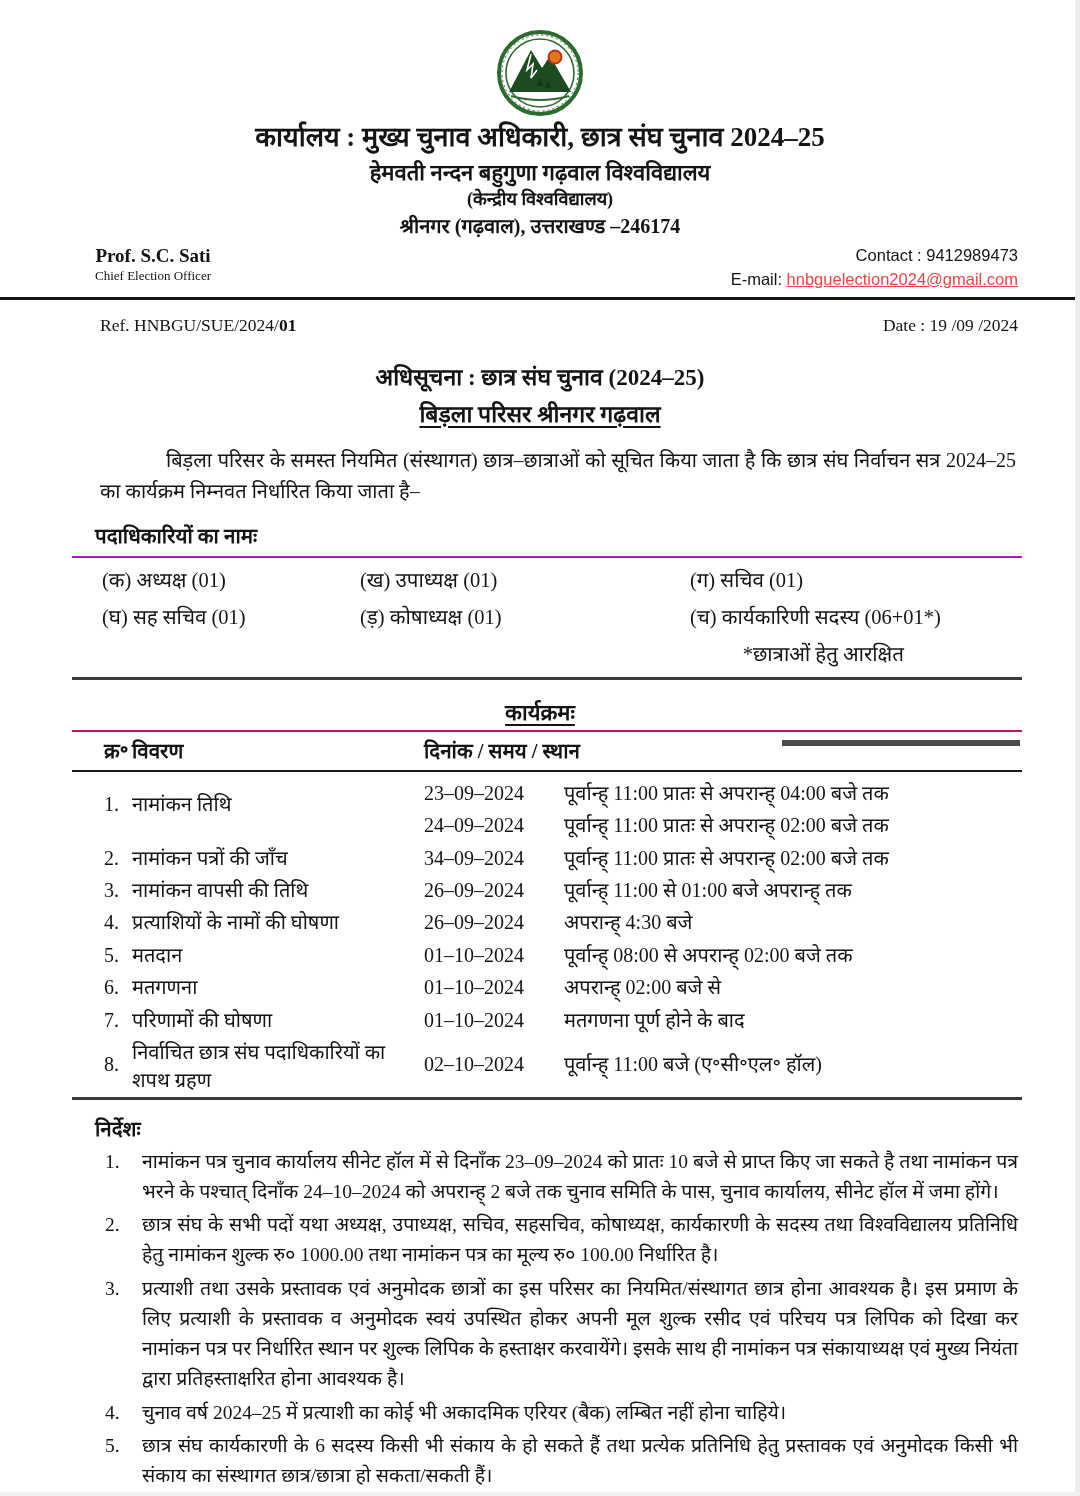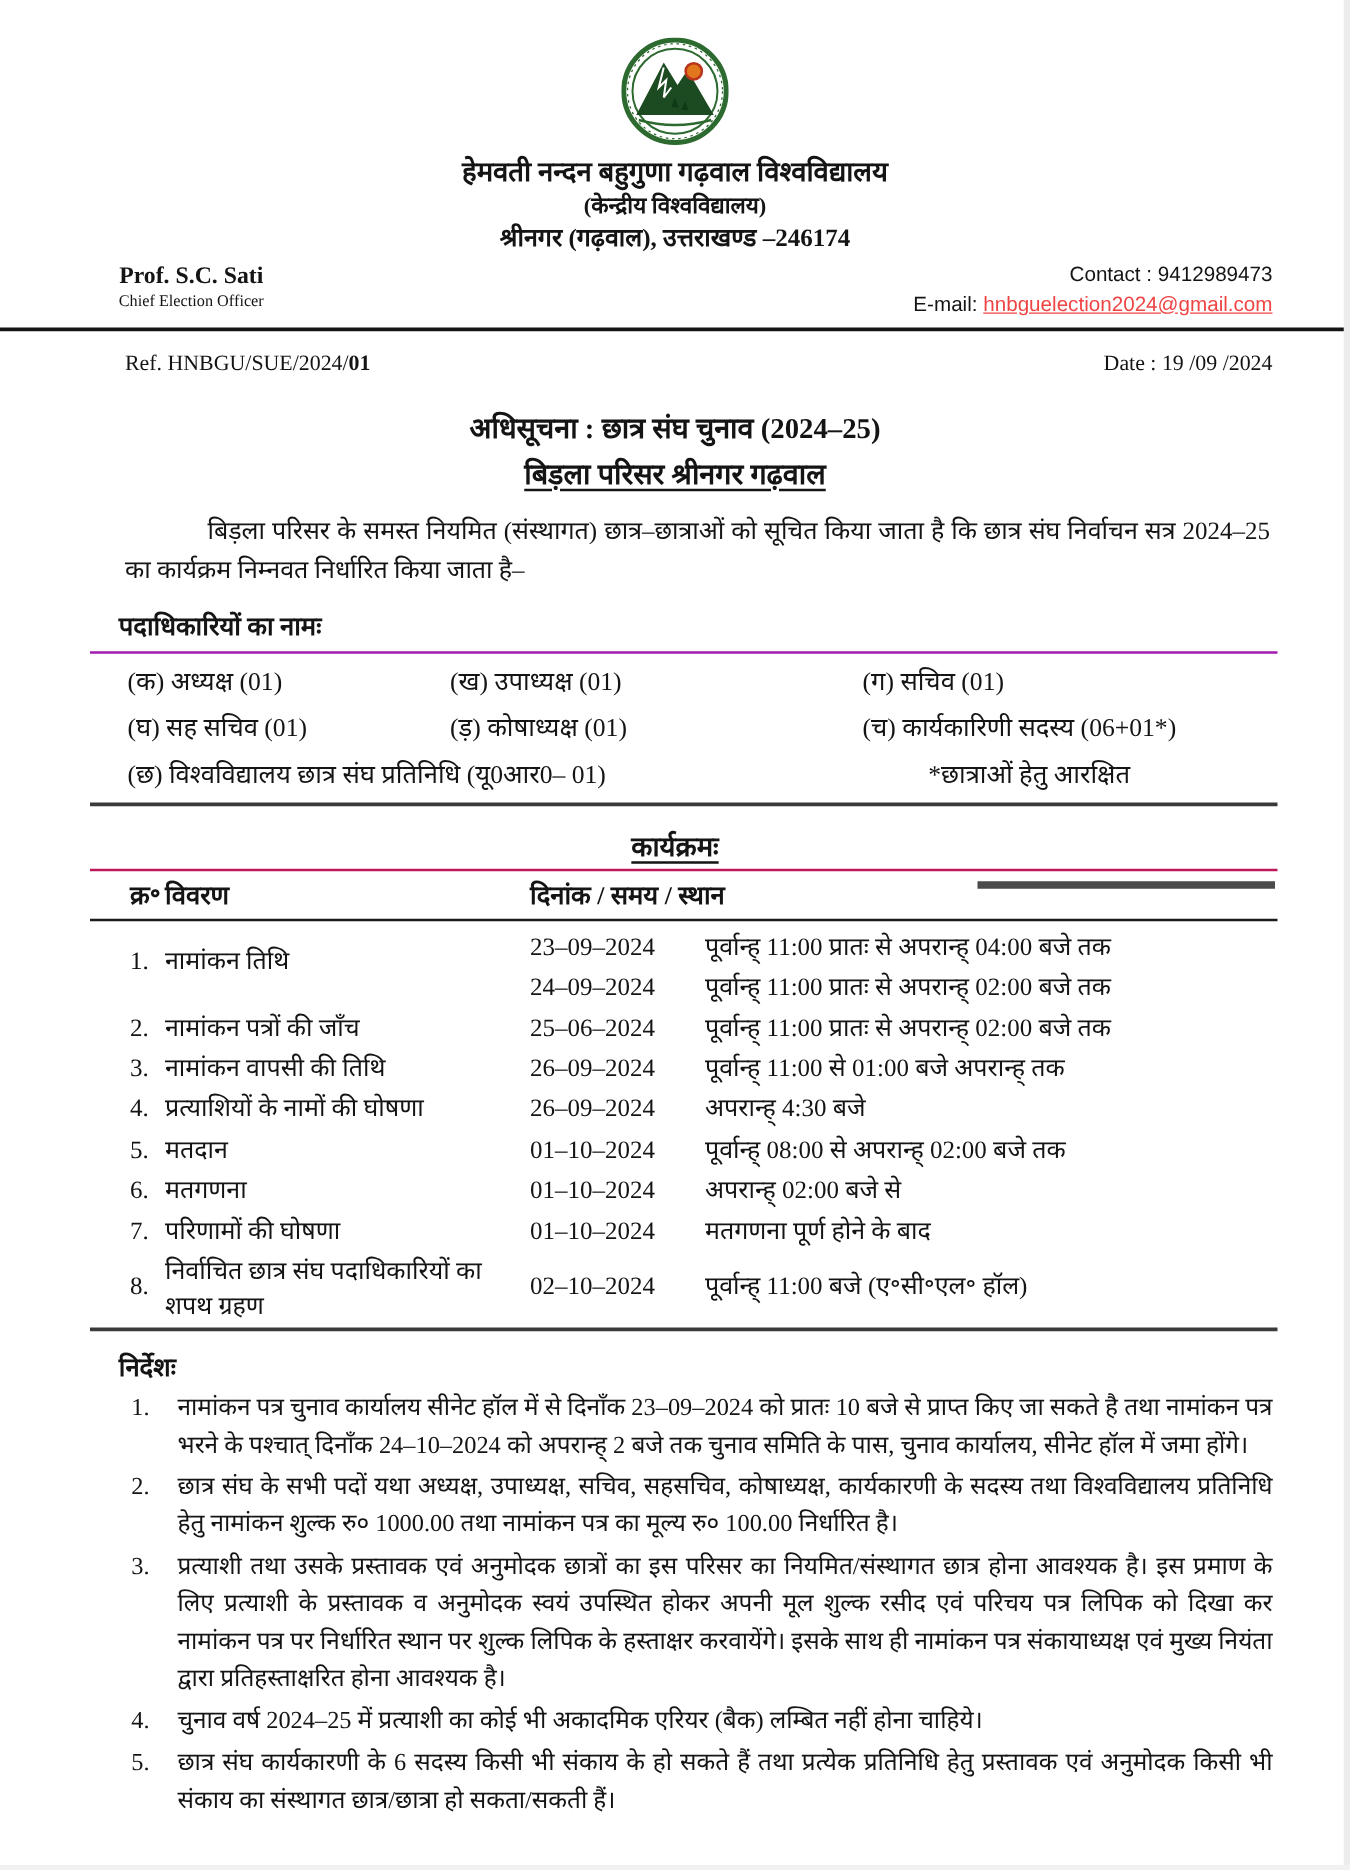--- a/index.html
+++ b/index.html
@@ -78,20 +78,21 @@
       <circle cx="43" cy="43" r="41" fill="#ffffff" stroke="#2d6a30" stroke-width="4"></circle>
       <circle cx="43" cy="43" r="34" fill="#ffffff" stroke="#2d6a30" stroke-width="1.6"></circle>
       <circle cx="43" cy="43" r="38" fill="none" stroke="#2d6a30" stroke-width="1" stroke-dasharray="2 3"></circle>
       <path d="M12 62 L34 20 L45 38 L53 26 L74 62 Z" fill="#1c4b22"></path>
       <path d="M34 24 L30 40 L36 34 L34 48 L40 40" stroke="#ffffff" stroke-width="1.6" fill="none"></path>
       <path d="M40 56 l3 -8 3 8 Z M48 58 l3 -7 3 7 Z" fill="#0f3a16"></path>
       <circle cx="58" cy="27" r="6.5" fill="#e2761c" stroke="#b8341b" stroke-width="2"></circle>
       <path d="M14 66 Q43 74 72 66" stroke="#2d6a30" stroke-width="2" fill="none"></path>
     </svg>
   </div>
+  <div class="hdr-office">कार्यालय : मुख्य चुनाव अधिकारी, छात्र संघ चुनाव 2024–25</div>
   <div class="hdr-univ">हेमवती नन्दन बहुगुणा गढ़वाल विश्वविद्यालय</div>
   <div class="hdr-central">(केन्द्रीय विश्वविद्यालय)</div>
   <div class="hdr-addr">श्रीनगर (गढ़वाल), उत्तराखण्ड –246174</div>
 </div>
 
 <div class="officer-row">
   <div class="officer-left">
     <div class="officer-name">Prof. S.C. Sati</div>
     <div class="officer-title">Chief Election Officer</div>
   </div>
@@ -122,21 +123,20 @@
 <div class="officials-box">
   <div class="off-grid">
     <div>(क) अध्यक्ष (01)</div>
     <div>(ख) उपाध्यक्ष (01)</div>
     <div>(ग) सचिव (01)</div>
     <div>(घ) सह सचिव (01)</div>
     <div>(ड़) कोषाध्यक्ष (01)</div>
     <div>(च) कार्यकारिणी सदस्य (06+01*)</div>
   </div>
   <div class="off-row3">
-    <div>(छ) विश्वविद्यालय छात्र संघ प्रतिनिधि (यू0आर0– 01)</div>
     <div class="off-note">*छात्राओं हेतु आरक्षित</div>
   </div>
 </div>
 
 <div class="sched-heading">
   <span>कार्यक्रमः</span>
 </div>
 <div style="position:relative">
   <div class="artifact-bar" style="top:10px"></div>
   <table class="sched">
@@ -158,21 +158,21 @@
       <td class="c-date">23–09–2024</td>
       <td>पूर्वान्ह् 11:00 प्रातः से अपरान्ह् 04:00 बजे तक</td>
     </tr>
     <tr>
       <td class="c-date">24–09–2024</td>
       <td>पूर्वान्ह् 11:00 प्रातः से अपरान्ह् 02:00 बजे तक</td>
     </tr>
     <tr>
       <td class="c-num">2.</td>
       <td class="c-desc">नामांकन पत्रों की जाँच</td>
-      <td class="c-date">25–06–2024</td>
+      <td class="c-date">34–09–2024</td>
       <td>पूर्वान्ह् 11:00 प्रातः से अपरान्ह् 02:00 बजे तक</td>
     </tr>
     <tr>
       <td class="c-num">3.</td>
       <td class="c-desc">नामांकन वापसी की तिथि</td>
       <td class="c-date">26–09–2024</td>
       <td>पूर्वान्ह् 11:00 से 01:00 बजे अपरान्ह् तक</td>
     </tr>
     <tr>
       <td class="c-num">4.</td>

